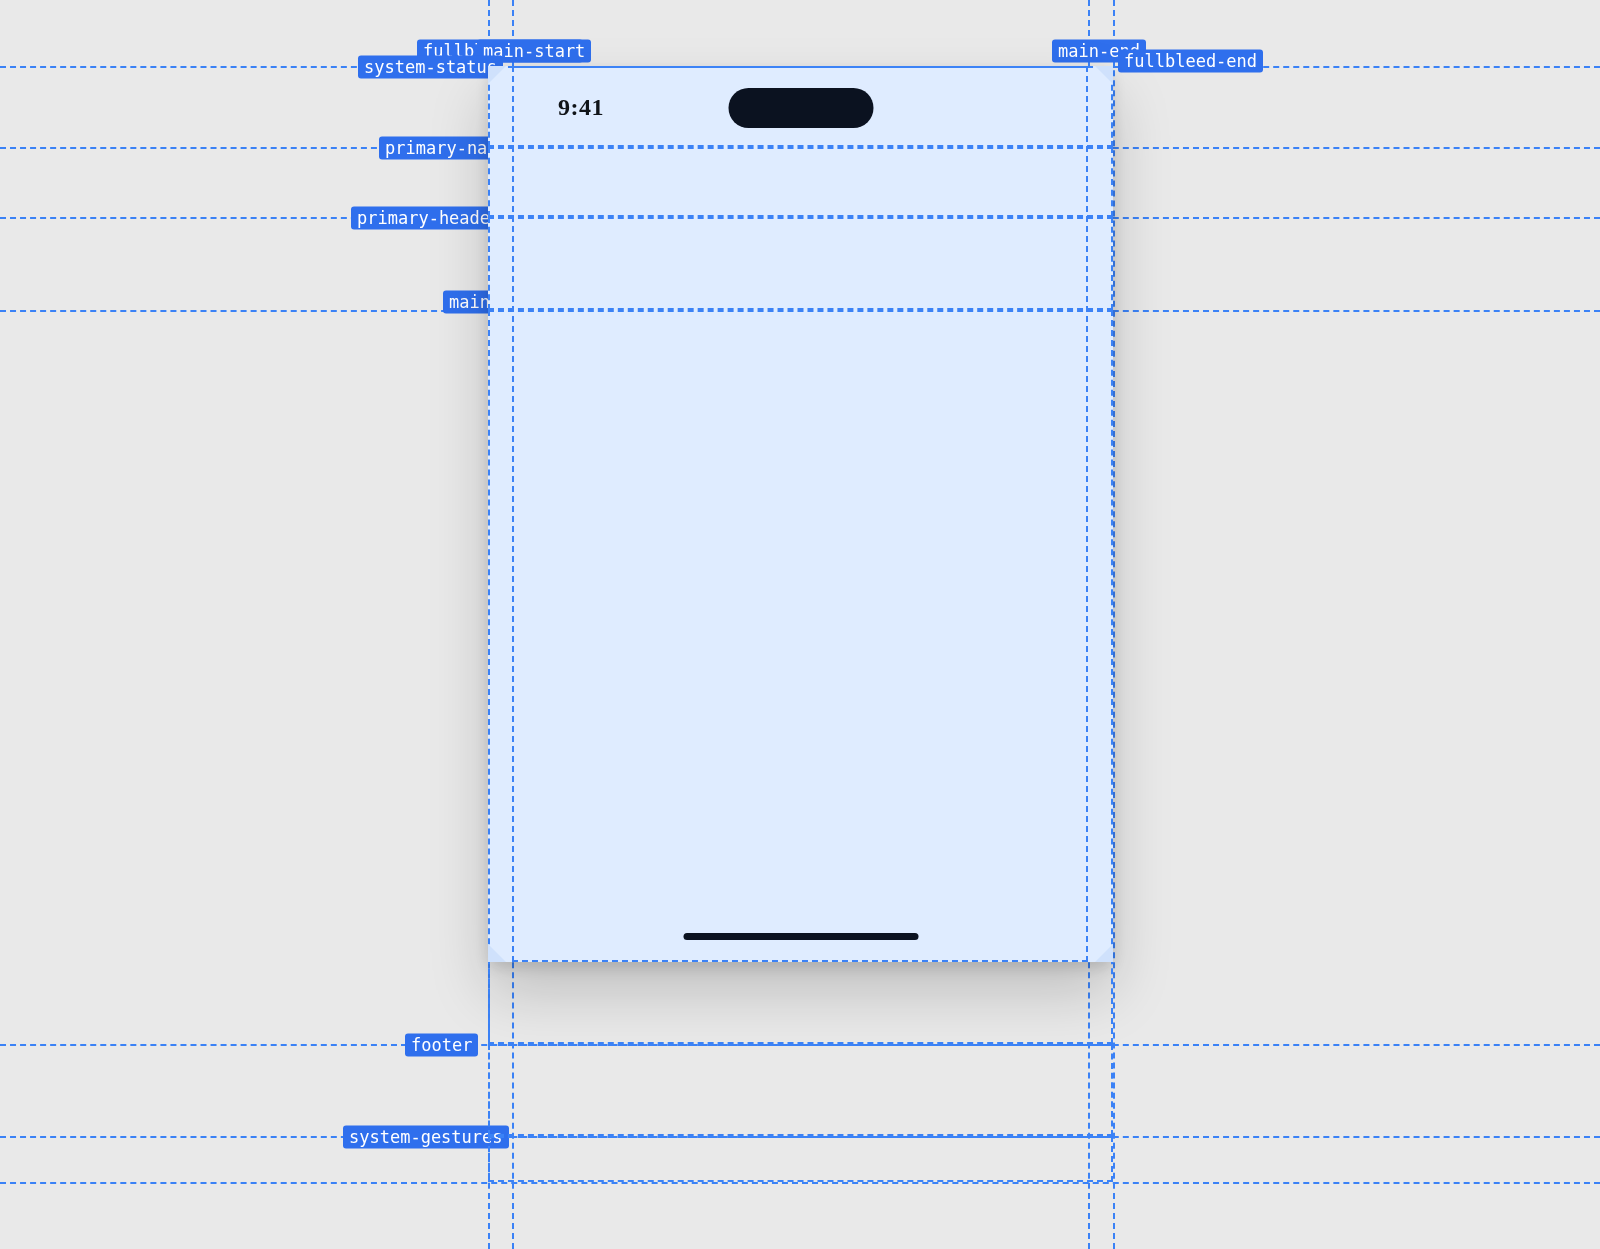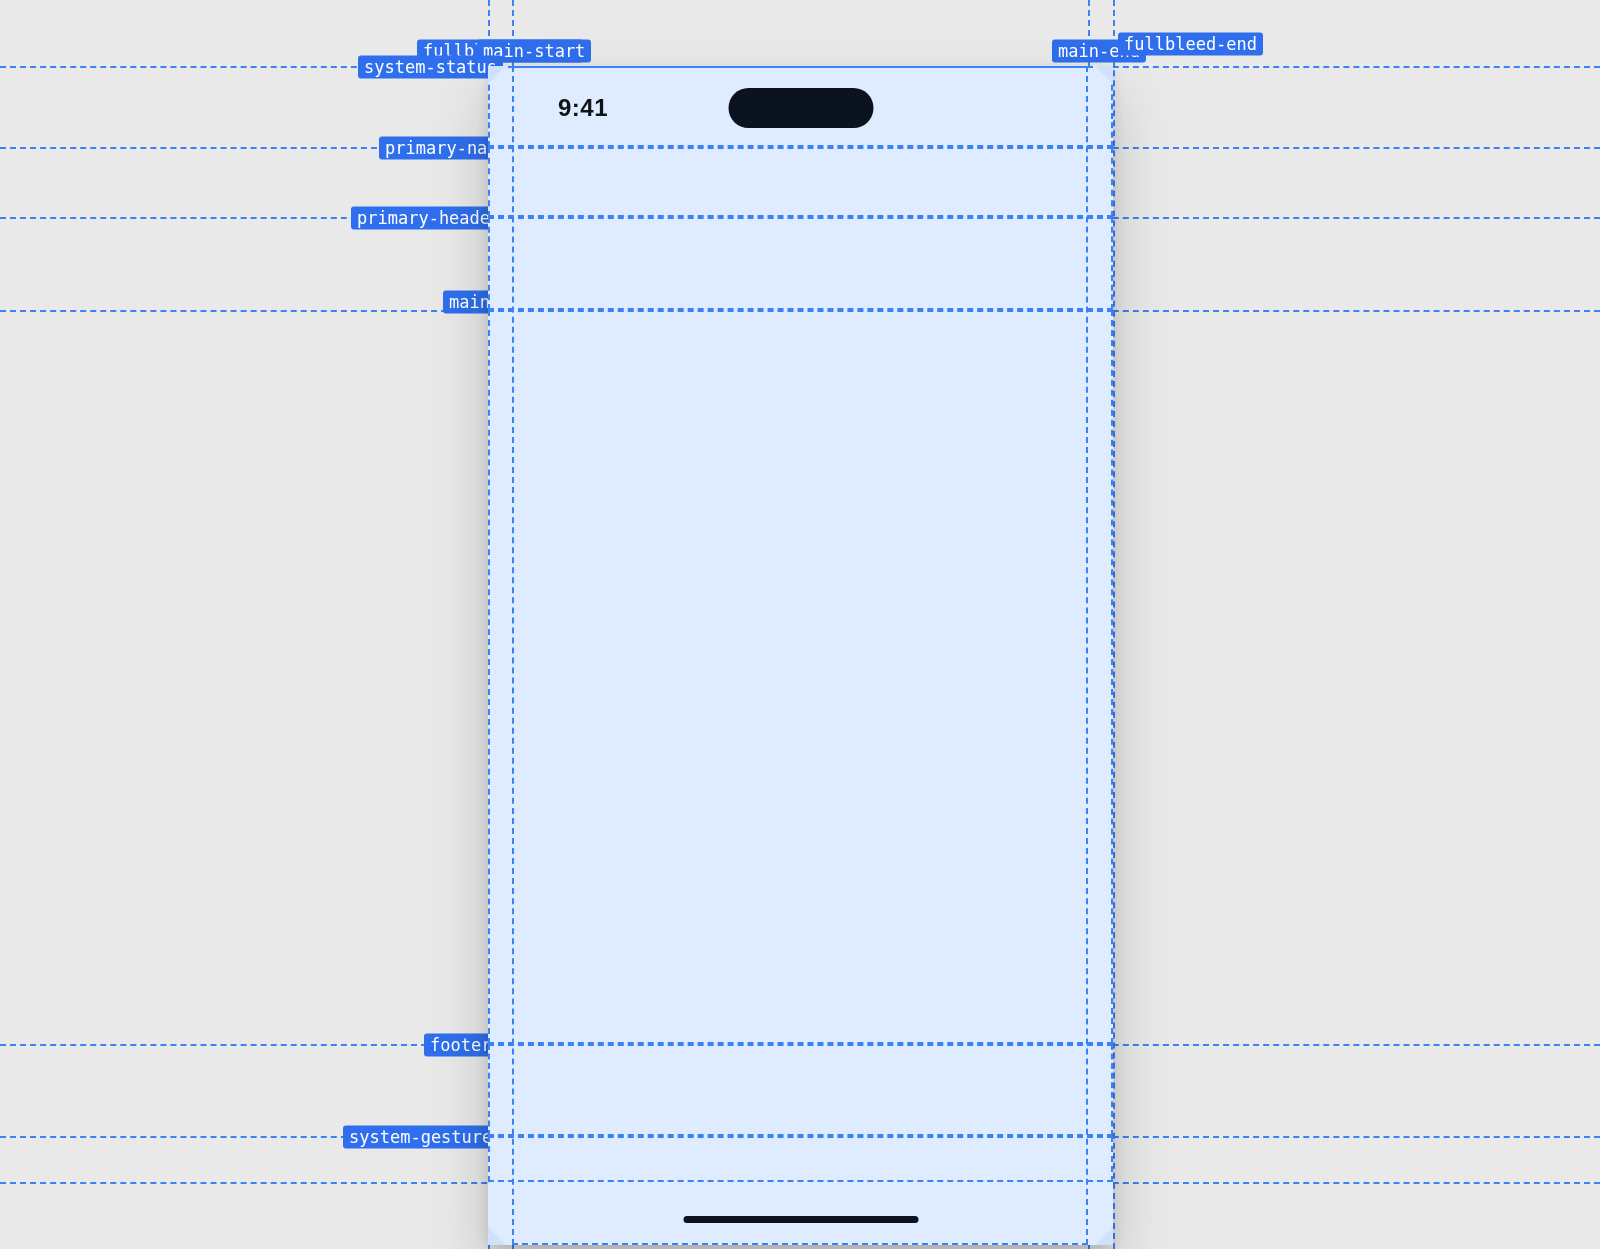--- a/index.html
+++ b/index.html
@@ -51,25 +51,26 @@
       z-index: 10;
       transform: translateY(-50%);
     }
 
     
     .phone {
       position: absolute;
       left: 488px;
       top: 66px;
       width: 625px;
-      height: 1179px;
+      height: 896px;
       background: #dfecff;
       border-radius: 10px;
       box-shadow: 0 30px 60px rgba(0,0,0,0.18), 0 6px 14px rgba(0,0,0,0.12);
       z-index: 20;
+      font-family: Liberation Serif, serif;
     }
 
     
     .phone .corner {
       position: absolute;
       width: 0;
       height: 0;
     }
     .phone .corner.tl {
       top: 0; left: 0;
@@ -141,35 +142,35 @@
 <body>
 
 <div class="vguide" style="left:488px"></div>
 <div class="vguide" style="left:512px"></div>
 <div class="vguide" style="left:1088px"></div>
 <div class="vguide" style="left:1113px"></div>
 
 <div class="glabel" style="left:417px; top:51px">fullbleed-start</div>
 <div class="glabel" style="left:477px; top:51px">main-start</div>
 <div class="glabel" style="left:1052px; top:51px">main-end</div>
-<div class="glabel" style="left:1118px; top:44px">fullbleed-end</div>
+<div class="glabel" style="left:1118px; top:61px">fullbleed-end</div>
 
 <div class="hguide" style="top:66px"></div>
 <div class="hguide" style="top:147px"></div>
 <div class="hguide" style="top:217px"></div>
 <div class="hguide" style="top:310px"></div>
 <div class="hguide" style="top:1044px"></div>
 <div class="hguide" style="top:1136px"></div>
 <div class="hguide" style="top:1182px"></div>
 
 <div class="glabel" style="left:358px; top:67px">system-status</div>
 <div class="glabel" style="left:379px; top:148px">primary-nav</div>
 <div class="glabel" style="left:351px; top:218px">primary-header</div>
 <div class="glabel" style="left:443px; top:302px">main</div>
-<div class="glabel" style="left:424px; top:1045px">footer</div>
+<div class="glabel" style="left:405px; top:1045px">footer</div>
 <div class="glabel" style="left:343px; top:1137px">system-gestures</div>
 
 <div class="phone">
   <div class="corner tl"></div>
   <div class="corner tr"></div>
   <div class="corner bl"></div>
   <div class="corner br"></div>
 
   <div class="status-time">9:41</div>
   <div class="dynamic-island"></div>

